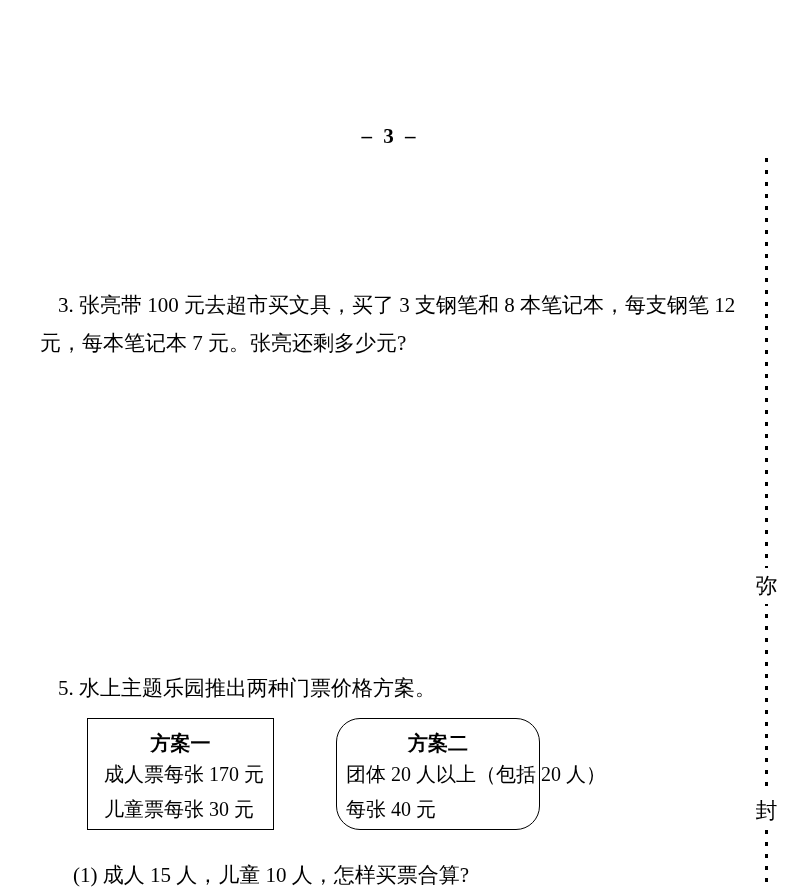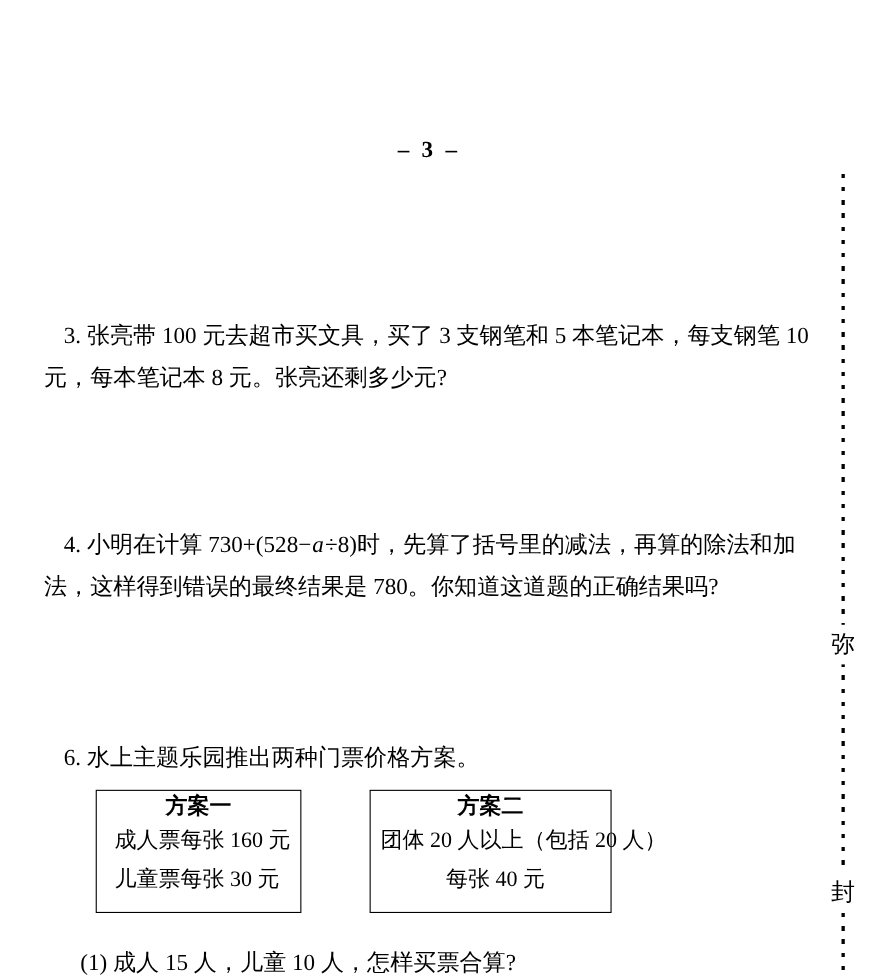--- a/index.html
+++ b/index.html
@@ -48,37 +48,38 @@
   }
   .plan-box {
     position: absolute;
     top: 718px;
     height: 112px;
     box-sizing: border-box;
     border: 1.5px solid #000000;
     background: #ffffff;
   }
   .plan1 { left: 87px;  width: 187px; }
-  .plan2 { left: 336px; width: 220px; }
+  .plan2 { left: 336px; width: 204px; border-radius: 24px; }
   .plan-title {
+    margin-top: 10px;
     height: 28px;
     line-height: 28px;
     text-align: center;
     font-size: 20px;
     font-weight: bold;
     font-family: "Liberation Sans", "DejaVu Sans", sans-serif;
   }
   .plan-line {
     font-size: 20px;
     height: 35px;
     line-height: 35px;
     padding-left: 16px;
     white-space: nowrap;
   }
-  .plan2 .plan-line { padding-left: 9px; text-align: center; }
+  .plan2 .plan-line { padding-left: 9px; }
   .seal-line {
     position: absolute;
     left: 765px;
     top: 158px;
     width: 3px;
     height: 731px;
     background: repeating-linear-gradient(to bottom, #000000 0 4px, transparent 4px 12px);
     z-index: 1;
   }
   .seal-char {
@@ -96,36 +97,30 @@
   .seal-char-2 { top: 793px; }
 </style>
 </head>
 <body>
 
 <div class="page">
 
   <div class="page-number">– 3 –</div>
 
   <div class="q q3">
-    <div class="line indent">3. 张亮带 100 元去超市买文具，买了 3 支钢笔和 5 本笔记本，每支钢笔 10</div>
-    <div class="line">元，每本笔记本 8 元。张亮还剩多少元?</div>
+    <div class="line indent">3. 张亮带 100 元去超市买文具，买了 3 支钢笔和 8 本笔记本，每支钢笔 12</div>
+    <div class="line">元，每本笔记本 7 元。张亮还剩多少元?</div>
   </div>
 
-  <div class="q q4">
-    <div class="line indent">
-      <span>4. 小明在计算 730+(528−</span><i class="var">a</i><span>÷8)时，先算了括号里的减法，再算的除法和加</span>
-    </div>
-    <div class="line">法，这样得到错误的最终结果是 780。你知道这道题的正确结果吗?</div>
-  </div>
 
-  <div class="q q5-intro line indent">6. 水上主题乐园推出两种门票价格方案。</div>
+  <div class="q q5-intro line indent">5. 水上主题乐园推出两种门票价格方案。</div>
 
   <div class="plan-box plan1">
     <div class="plan-title">方案一</div>
-    <div class="plan-line">成人票每张 160 元</div>
+    <div class="plan-line">成人票每张 170 元</div>
     <div class="plan-line">儿童票每张 30 元</div>
   </div>
 
   <div class="plan-box plan2">
     <div class="plan-title">方案二</div>
     <div class="plan-line">团体 20 人以上（包括 20 人）</div>
     <div class="plan-line">每张 40 元</div>
   </div>
 
   <div class="q sub1 line">(1) 成人 15 人，儿童 10 人，怎样买票合算?</div>

